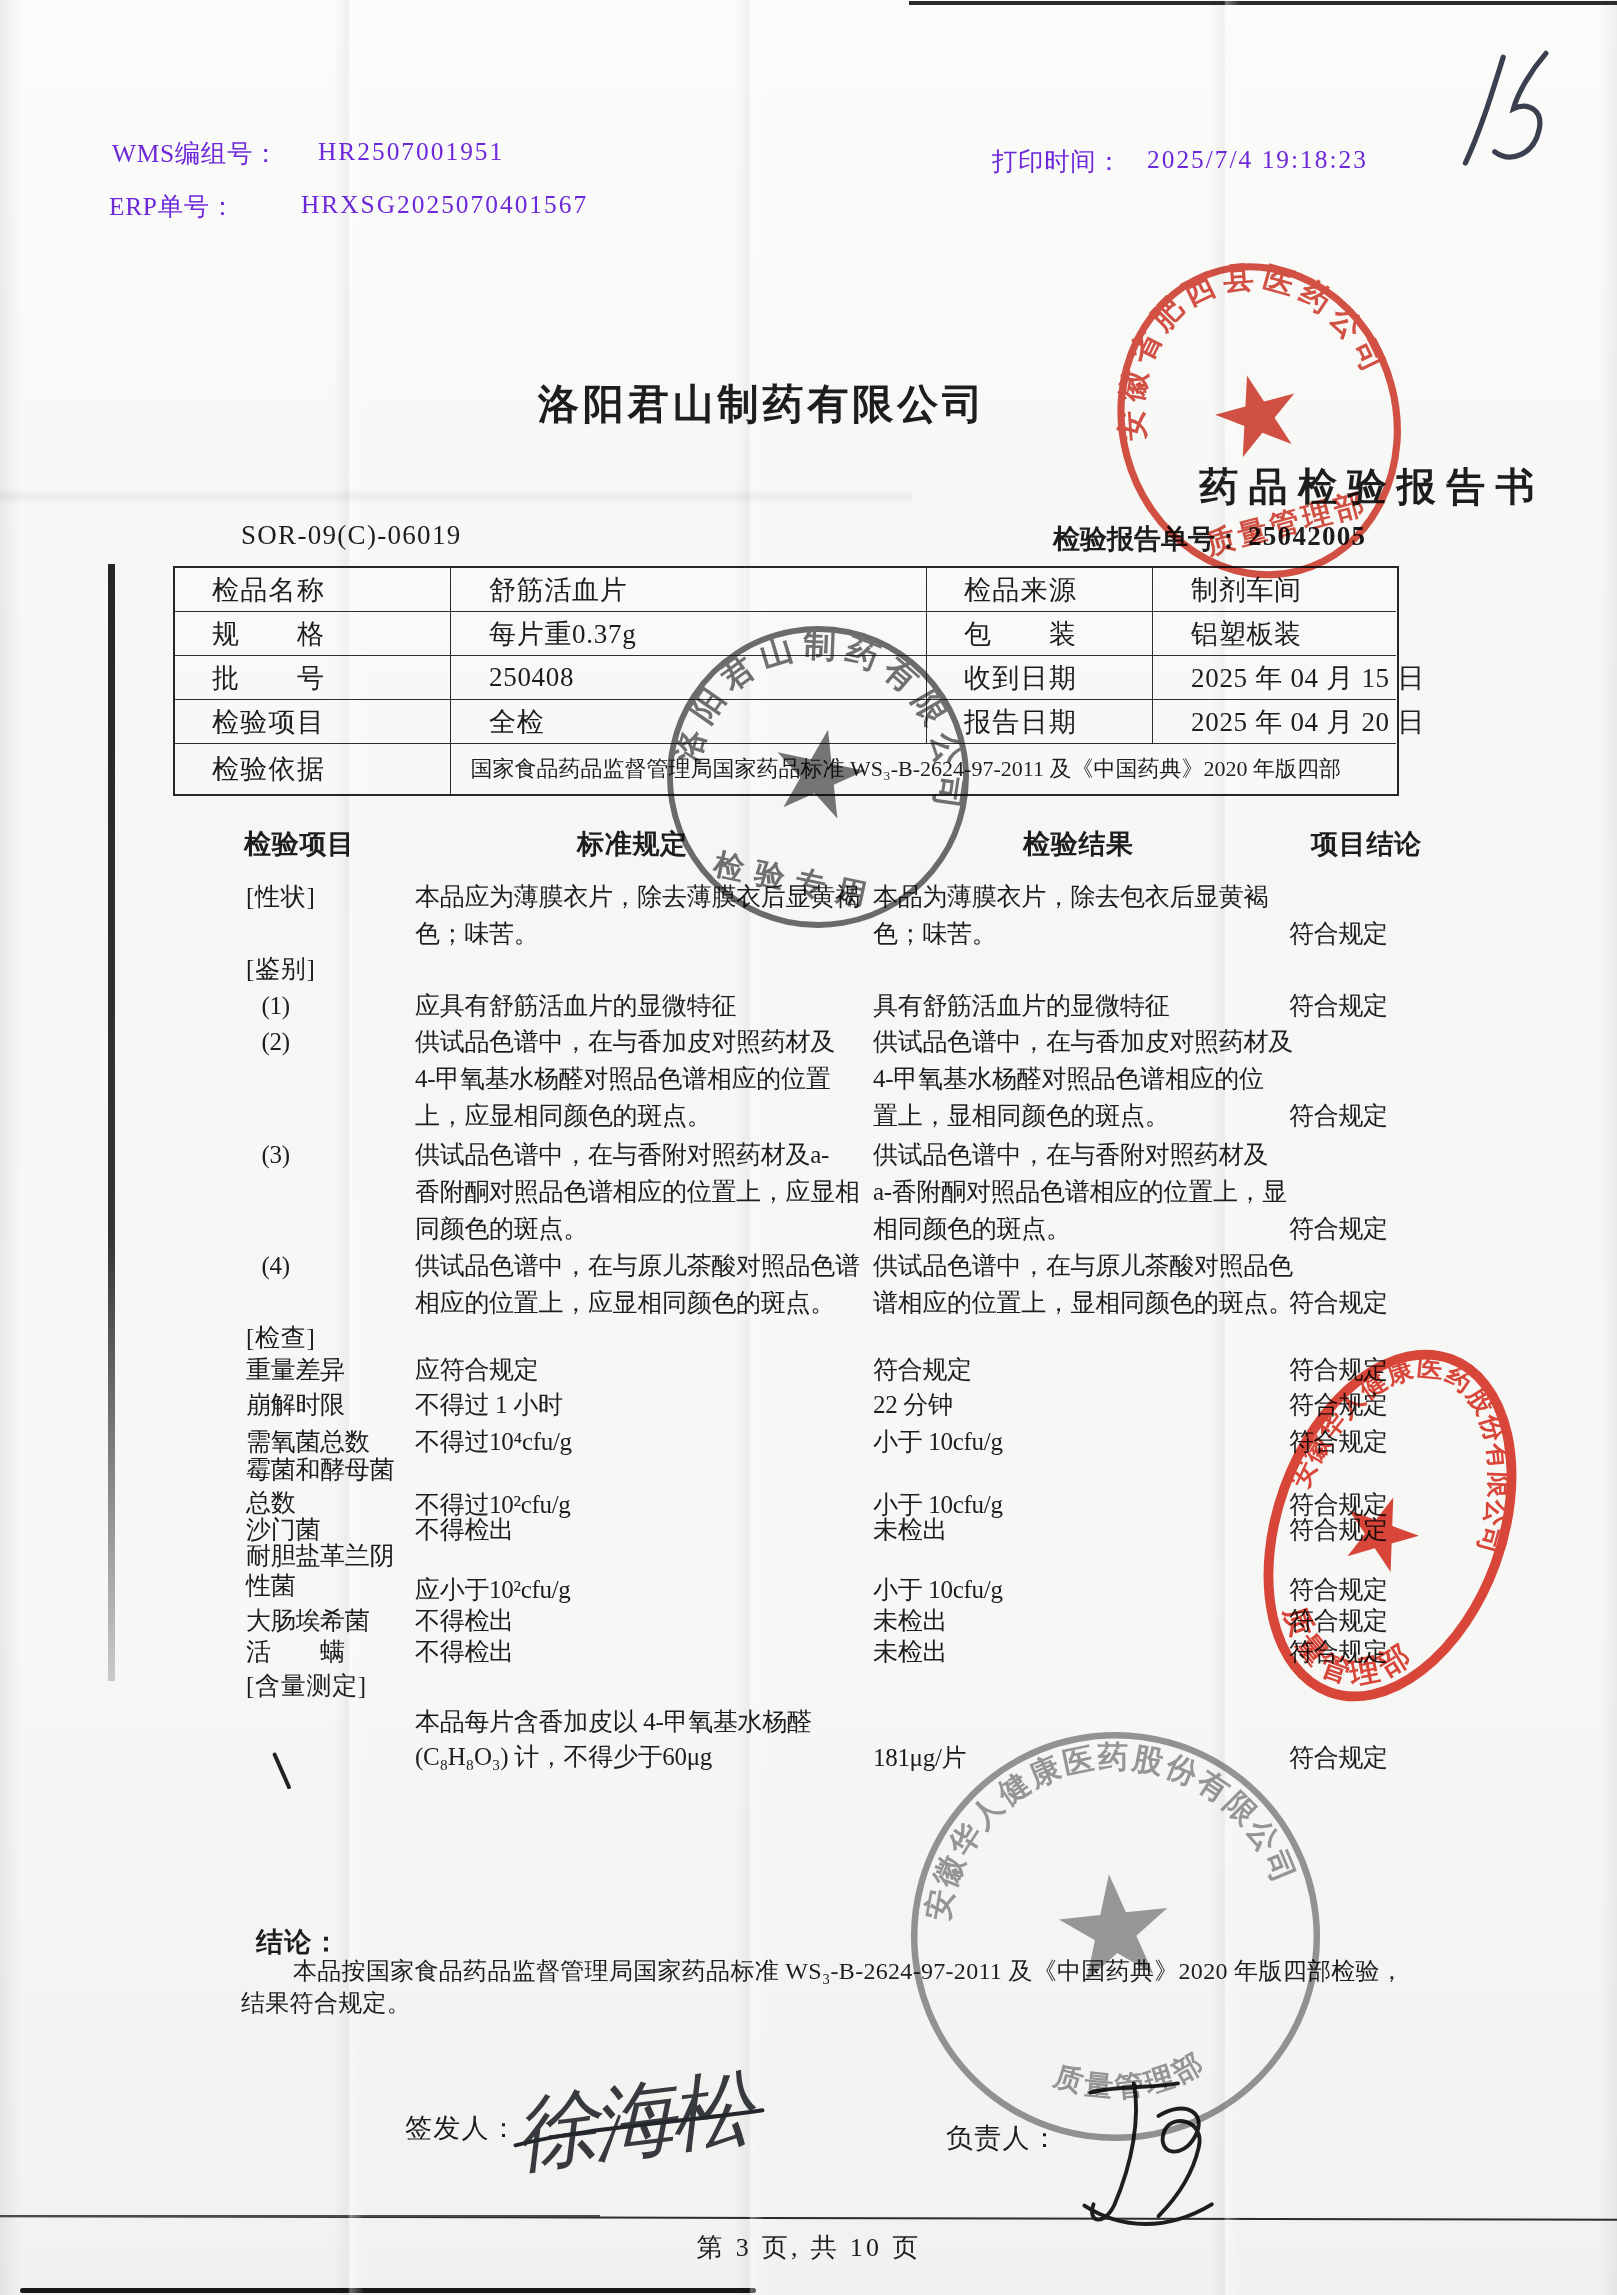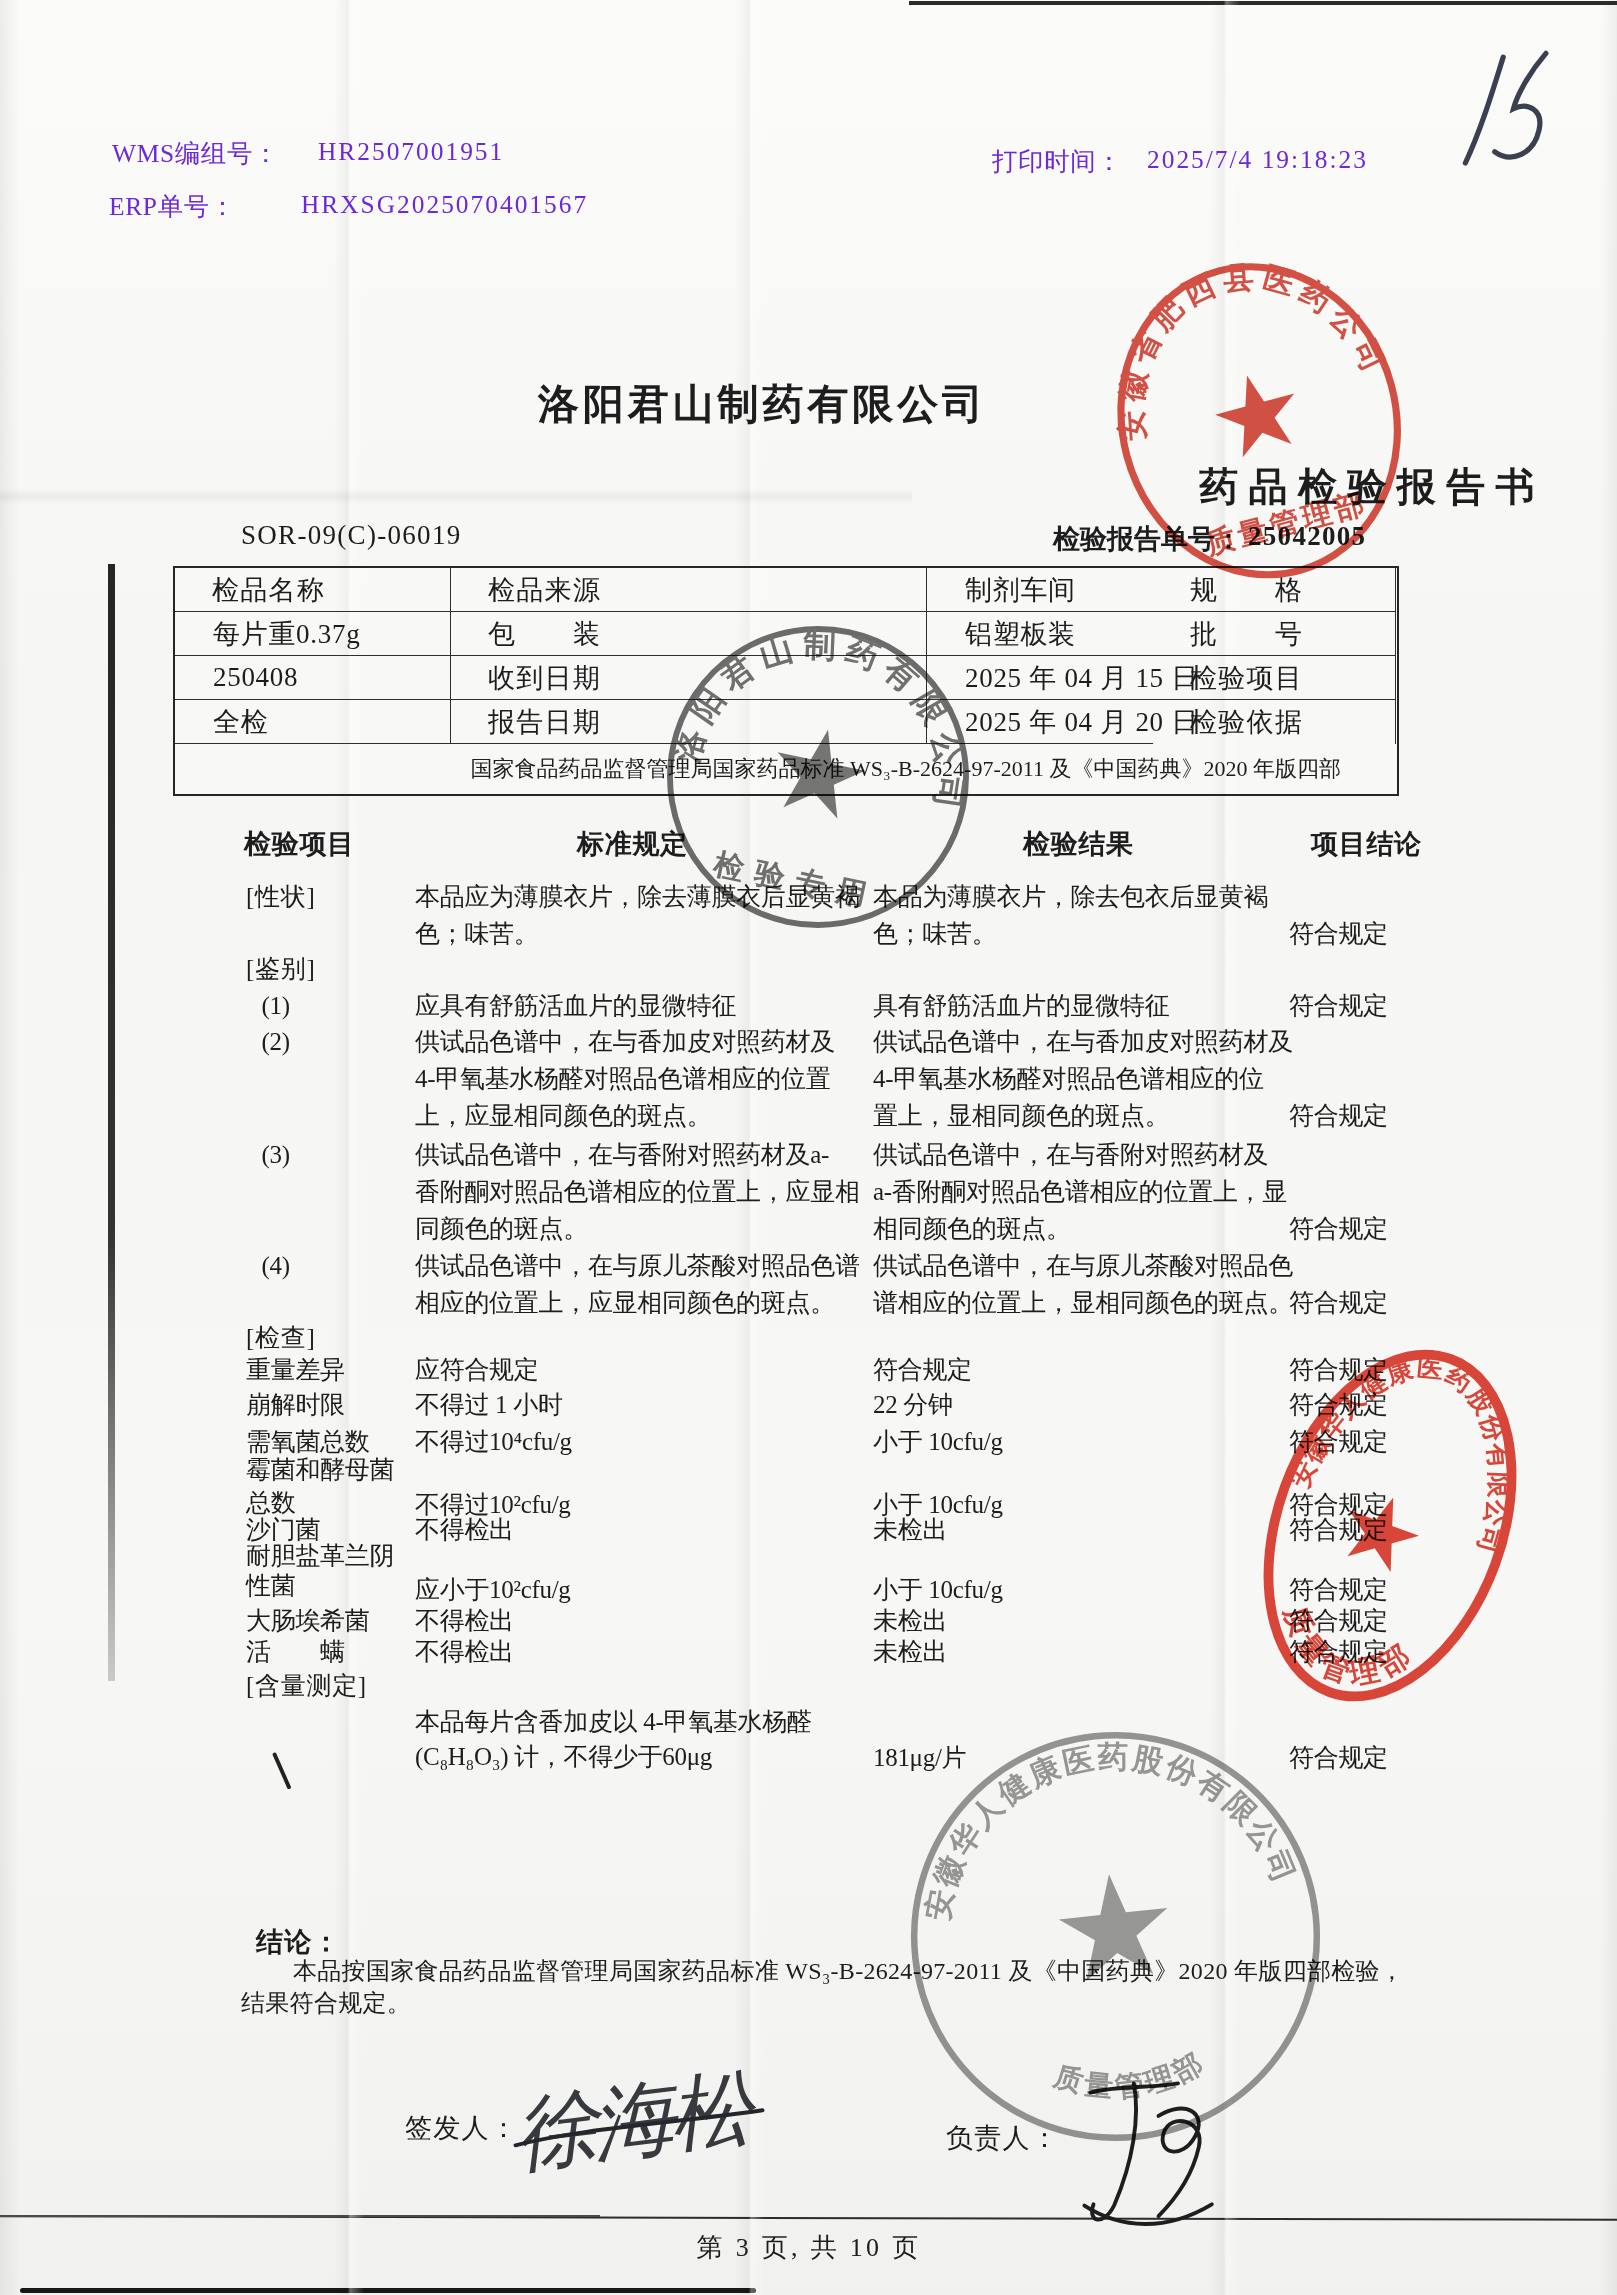--- a/index.html
+++ b/index.html
@@ -81,20 +81,21 @@
 
 <div class="t title1">洛阳君山制药有限公司</div>
 <div class="t title2">药品检验报告书</div>
 
 <span class="t" style="left:241px;top:520px;font-size:27px;letter-spacing:1.3px;">SOR-09(C)-06019</span>
 <span class="t" style="left:1053px;top:521px;font-size:27px;font-weight:bold;">检验报告单号：</span>
 <span class="t" style="left:1248px;top:521px;font-size:27px;font-weight:bold;letter-spacing:1.3px;">25042005</span>
 
 <div class="itable">
   <div class="cell lab">检品名称</div>
+  <div class="cell val">舒筋活血片</div>
   <div class="cell lab">检品来源</div>
   <div class="cell val c-last">制剂车间</div>
 
   <div class="cell lab">规　　格</div>
   <div class="cell val">每片重0.37g</div>
   <div class="cell lab">包　　装</div>
   <div class="cell val c-last">铝塑板装</div>
 
   <div class="cell lab">批　　号</div>
   <div class="cell val">250408</div>

